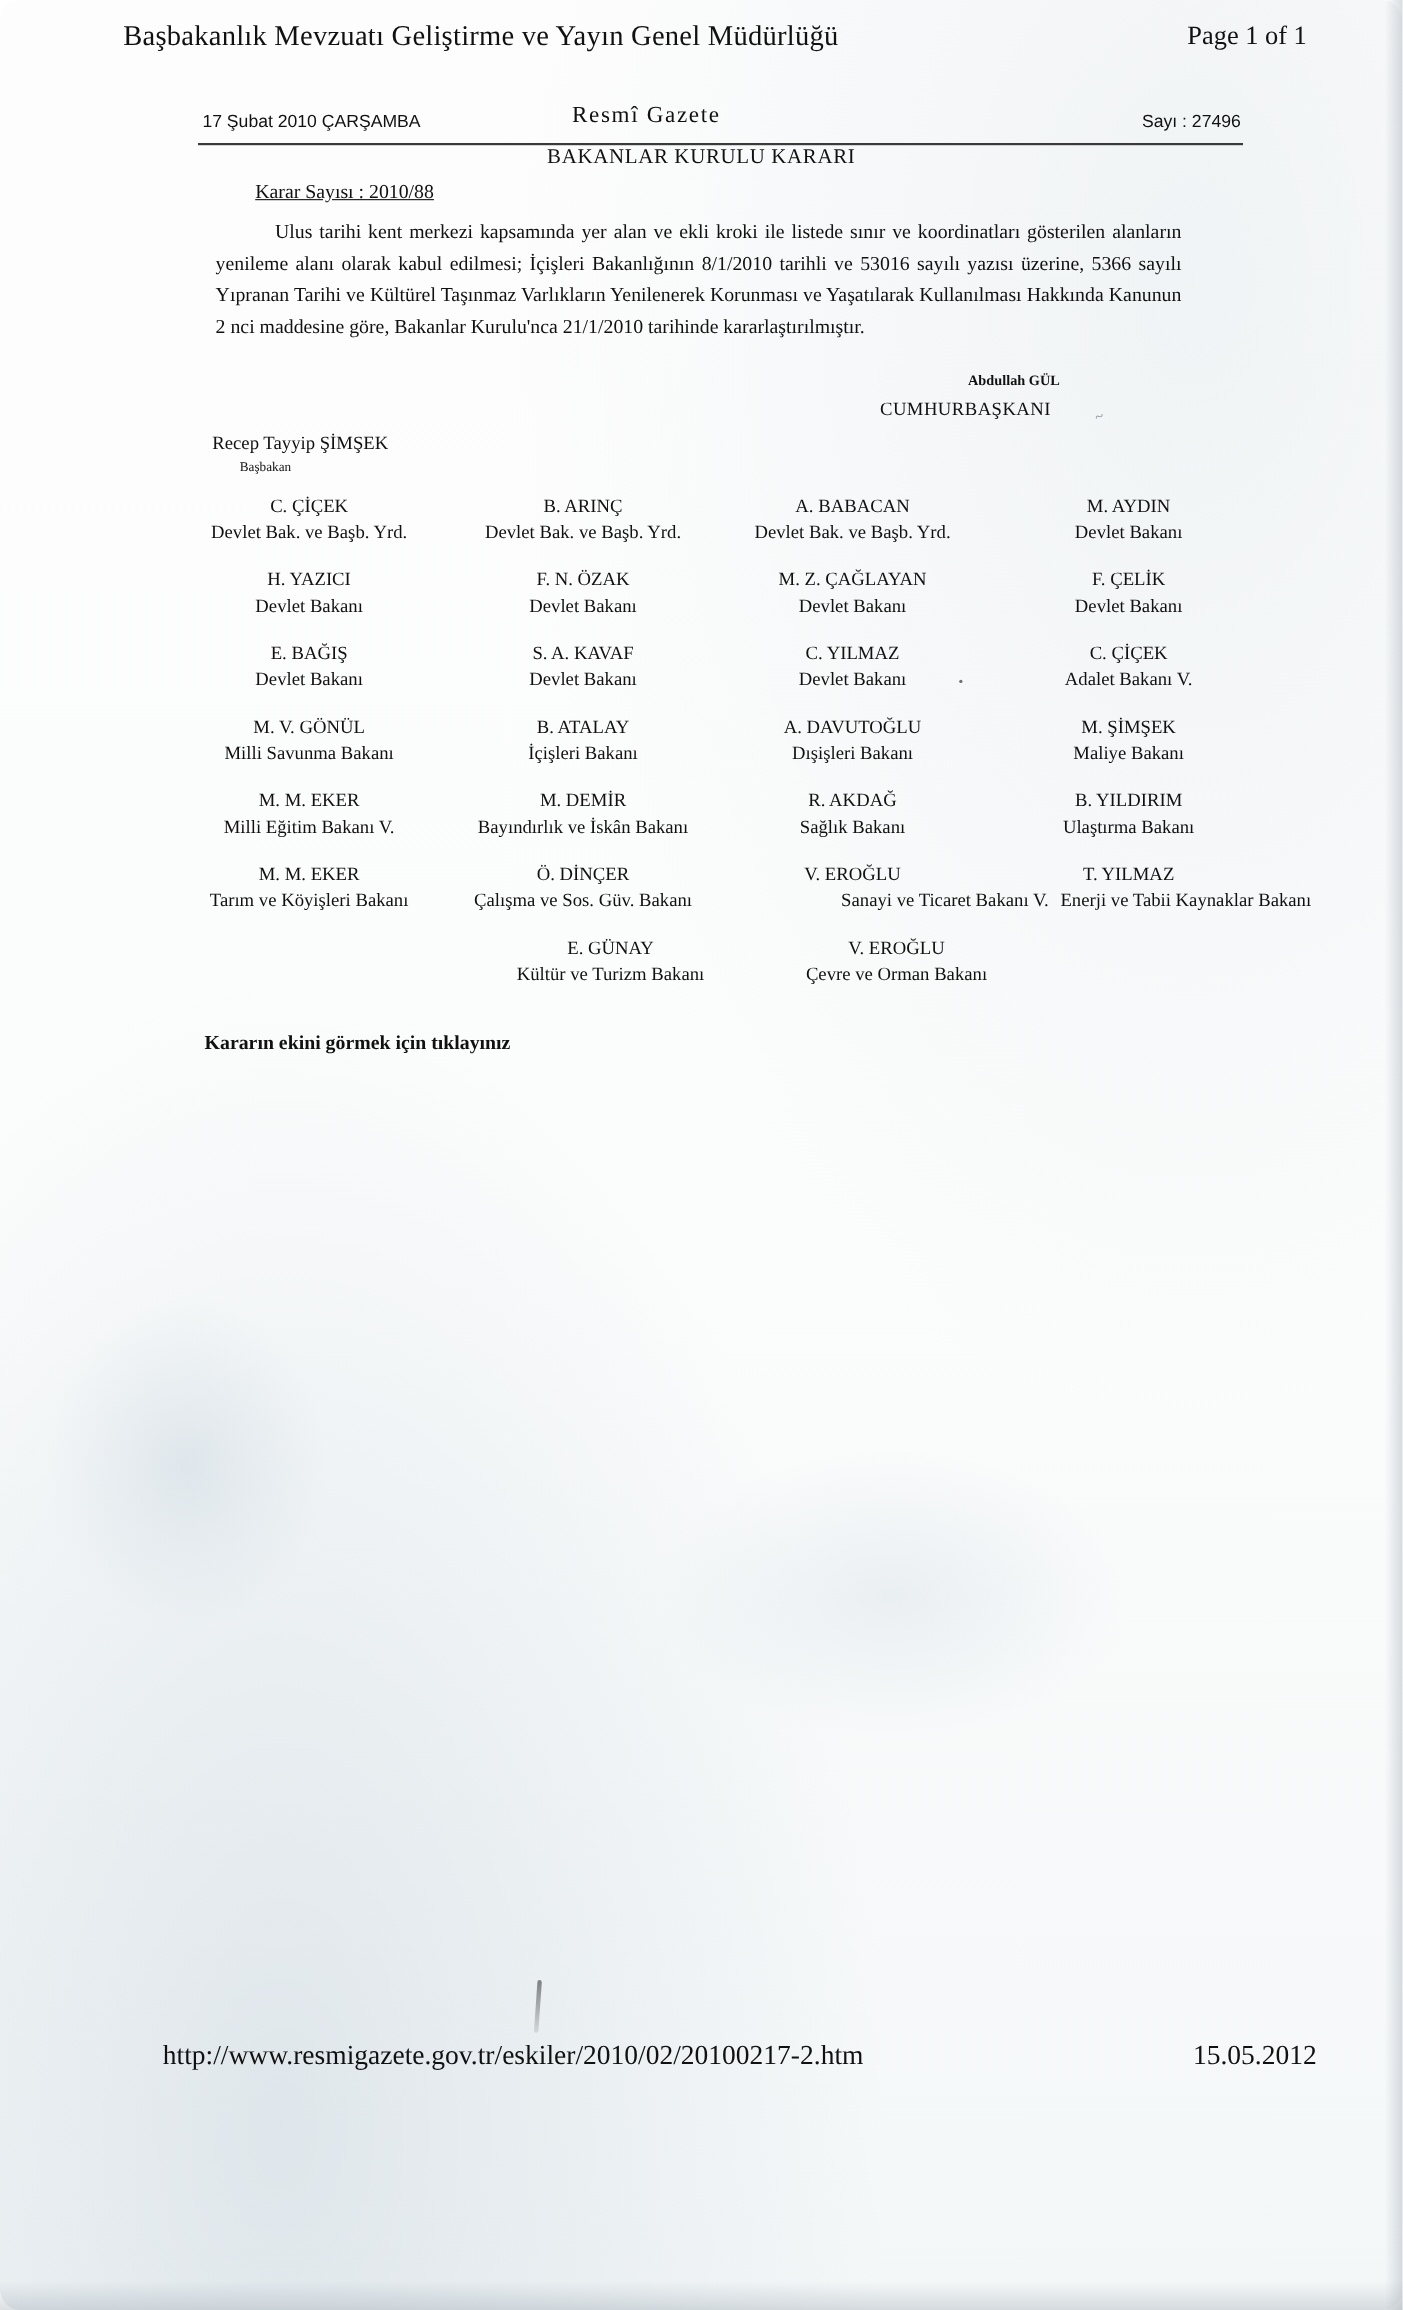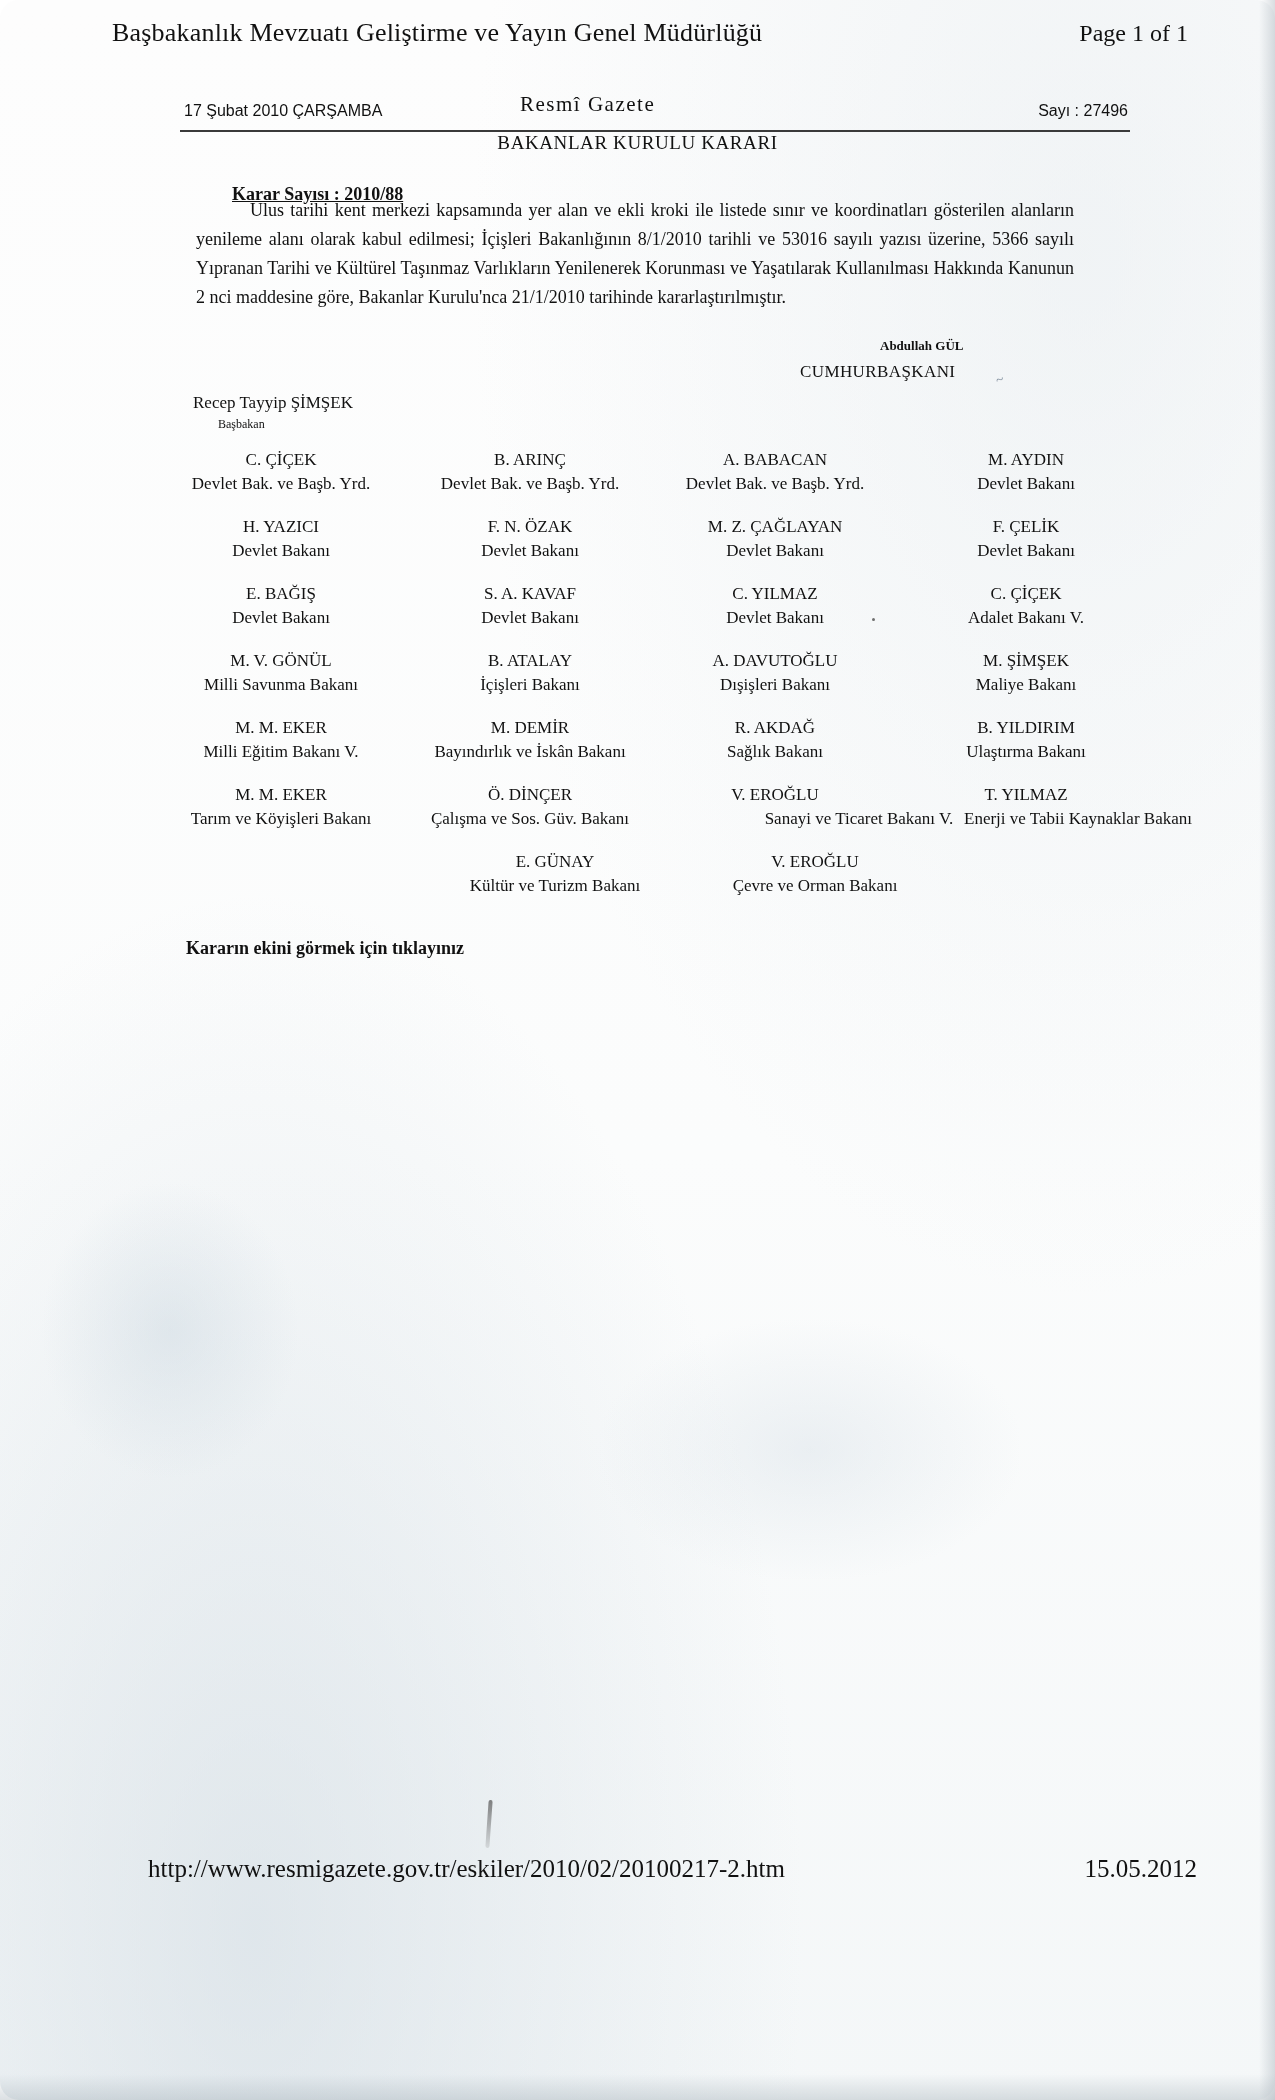--- a/index.html
+++ b/index.html
@@ -116,22 +116,22 @@
     width: 1275px;
     text-align: center;
     font-family: Liberation Serif, serif;
     font-size: 19px;
     letter-spacing: 0.6px;
   }
 
   
   .karar-no {
     position: absolute;
-    left: 232px; top: 184px;
-    font-weight: bold;
+    left: 232px; top: 164px;
+    font-weight: normal;
     font-size: 18px;
     text-decoration: underline;
     white-space: nowrap;
   }
   .body-text {
     position: absolute;
     left: 196px; top: 196px;
     width: 878px;
     font-size: 18px;
     line-height: 29px;

